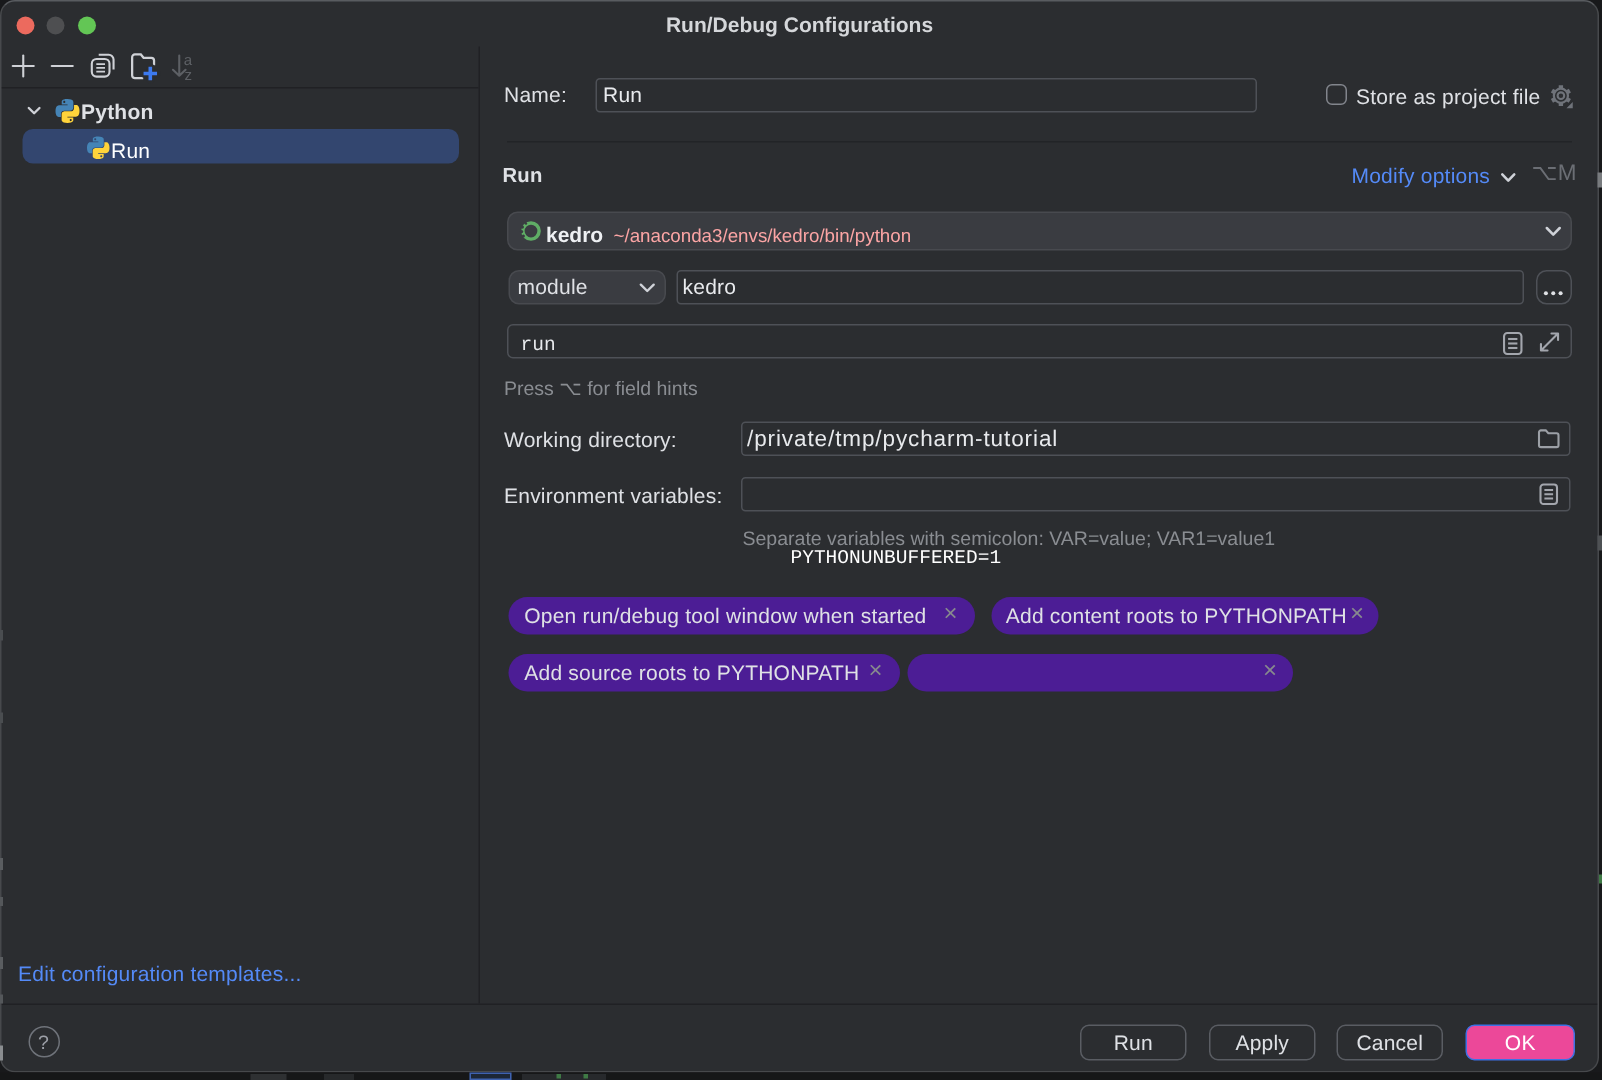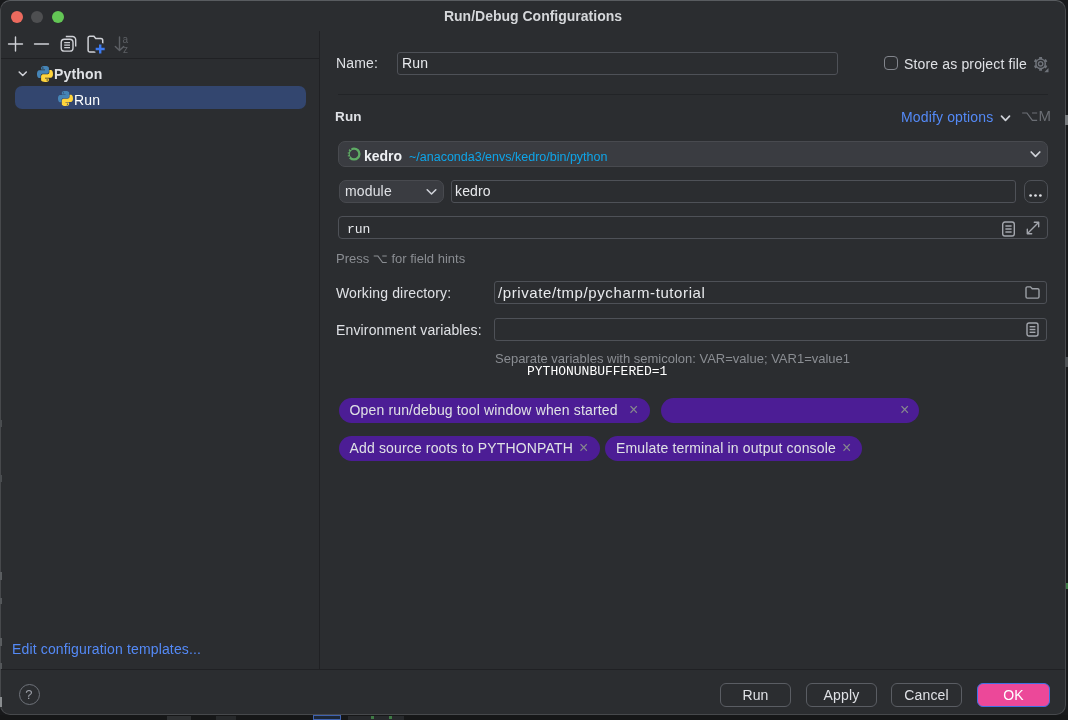--- a/index.html
+++ b/index.html
@@ -6,21 +6,21 @@
   html,body { width:1068px; height:720px; overflow:hidden; }
   body { background:#18191b; font-family:"Liberation Sans", sans-serif; font-size:14px; letter-spacing:0.15px; color:#dfe1e5; position:relative; }
   .dialog { position:absolute; left:0px; top:0px; width:1066px; height:715px; background:#2b2d30;
             border:1px solid #47494c; border-top-color:#595c60; border-radius:10px 10px 10px 10px; overflow:hidden; }
   .tl { position:absolute; top:10px; width:12px; height:12px; border-radius:50%; }
   .title { position:absolute; top:7px; left:0; width:1064px; text-align:center; font-weight:bold; color:#d5d7da; letter-spacing:0; }
   .vsep { position:absolute; left:318px; top:30px; width:1px; height:638px; background:#202124; }
   .hsep-toolbar { position:absolute; left:0px; top:57px; width:318px; height:1px; background:#202124; }
   .hsep-bottom { position:absolute; left:0px; top:668px; width:1064px; height:1px; background:#202124; }
   .label { position:absolute; line-height:17px; }
-  .dim { color:#0ea5e9; }
+  .dim { color:#fca5a5; }
   .field { position:absolute; background:#2b2d30; border:1px solid #4e5157; border-radius:3px; }
   .combo { position:absolute; background:#3a3c41; border:1px solid #484a4f; border-radius:7px; }
   .chip { position:absolute; background:#4c1d95; border-radius:13px; height:25px; line-height:25px; color:#dfe1e5; }
   .chip .x { position:absolute; color:#87898e; font-size:16px; letter-spacing:0; top:-1px; }
   .btn { position:absolute; height:24px; border:1px solid #5a5d63; border-radius:6px; background:#2b2d30;
          color:#dfe1e5; text-align:center; line-height:22px; }
   .btn.primary { background:#ec4899; border-color:#3e71e5; color:#fff; }
   .link { color:#548af7; }
   svg { position:absolute; overflow:visible; }
   .mono { font-family:"Liberation Mono", monospace; font-size:13px; letter-spacing:0; }
@@ -177,23 +177,23 @@
     <g fill="none" stroke="#a3a6ad" stroke-width="1.4">
       <rect x="1" y="1" width="11" height="13" rx="2"></rect>
       <line x1="3.6" y1="4.7" x2="9.4" y2="4.7"></line>
         <line x1="3.6" y1="7.5" x2="9.4" y2="7.5"></line>
         <line x1="3.6" y1="10.3" x2="9.4" y2="10.3"></line>
     </g>
   </svg>
   <div class="label" style="left:494px; top:349px; color:#8a8d92; font-size:13px; letter-spacing:0;">Separate variables with semicolon: VAR=value; VAR1=value1</div>
 
   <div class="chip" style="left:338px; top:397px; width:311px;"><span style="margin-left:10.5px;">Open run/debug tool window when started</span><span class="x" style="left:290px;">×</span></div>
-  <div class="chip" style="left:660px; top:397px; width:258px;"><span class="x" style="left:239px;">×</span></div>
+  <div class="chip" style="left:660px; top:397px; width:258px;"><span style="margin-left:9.5px;">Add content roots to PYTHONPATH</span><span class="x" style="left:239px;">×</span></div>
   <div class="chip" style="left:338px; top:435px; width:261px;"><span style="margin-left:10.5px;">Add source roots to PYTHONPATH</span><span class="x" style="left:240px;">×</span></div>
-  <div class="chip" style="left:604px; top:435px; width:257px;"><span style="margin-left:11px;">Emulate terminal in output console</span><span class="x" style="left:237px;">×</span></div>
+  <div class="chip" style="left:604px; top:435px; width:257px;"><span class="x" style="left:237px;">×</span></div>
 
   <div class="label link" style="left:11px; top:640px;">Edit configuration templates...</div>
 
   <div style="position:absolute; left:17.5px; top:682.5px; width:21px; height:21px; border:1.3px solid #6f737a; border-radius:50%; color:#9da0a8; text-align:center; line-height:19px; font-size:13px;">?</div>
   <div class="btn" style="left:719px; top:682px; width:71px;">Run</div>
   <div class="btn" style="left:805px; top:682px; width:71px;">Apply</div>
   <div class="btn" style="left:890px; top:682px; width:71px;">Cancel</div>
   <div class="btn primary" style="left:976px; top:682px; width:73px;">OK</div>
 </div>
 

